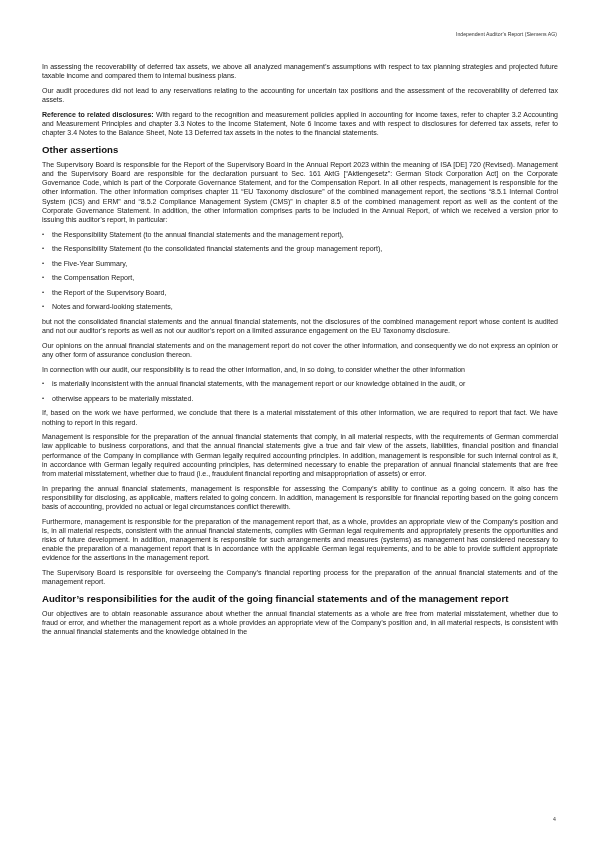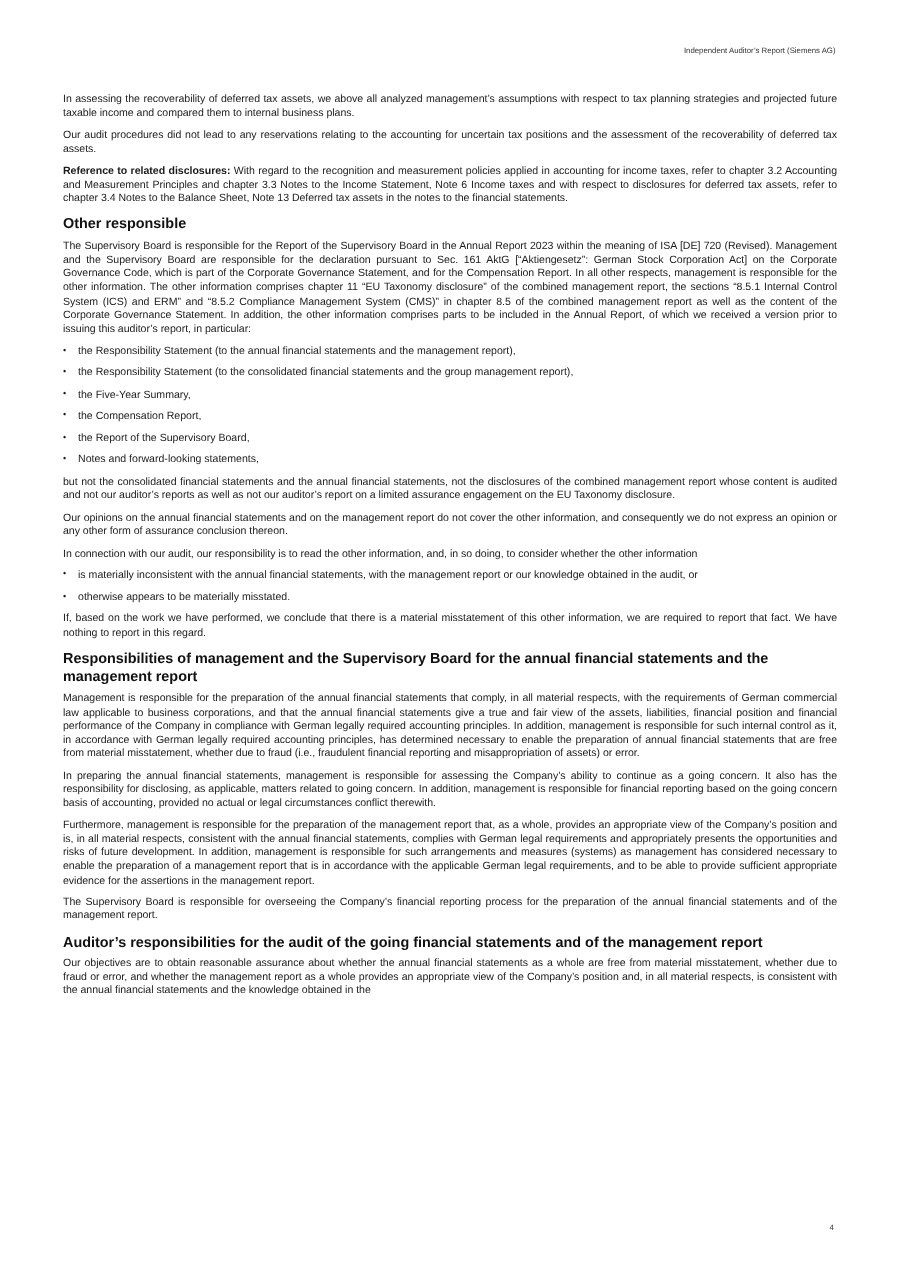--- a/index.html
+++ b/index.html
@@ -19,40 +19,39 @@
 </head>
 <body>
 
 <div class="header">Independent Auditor’s Report (Siemens AG)</div>
 
 <div class="content">
   <p>In assessing the recoverability of deferred tax assets, we above all analyzed management’s assumptions with respect to tax planning strategies and projected future taxable income and compared them to internal business plans.</p>
   <p>Our audit procedures did not lead to any reservations relating to the accounting for uncertain tax positions and the assessment of the recoverability of deferred tax assets.</p>
   <p><span class="bold">Reference to related disclosures:</span><span> With regard to the recognition and measurement policies applied in accounting for income taxes, refer to chapter 3.2 Accounting and Measurement Principles and chapter 3.3 Notes to the Income Statement, Note 6 Income taxes and with respect to disclosures for deferred tax assets, refer to chapter 3.4 Notes to the Balance Sheet, Note 13 Deferred tax assets in the notes to the financial statements.</span></p>
 
-  <h2>Other responsible</h2>
+  <h2>Other assertions</h2>
   <p>The Supervisory Board is responsible for the Report of the Supervisory Board in the Annual Report 2023 within the meaning of ISA [DE] 720 (Revised). Management and the Supervisory Board are responsible for the declaration pursuant to Sec. 161 AktG [“Aktiengesetz”: German Stock Corporation Act] on the Corporate Governance Code, which is part of the Corporate Governance Statement, and for the Compensation Report. In all other respects, management is responsible for the other information. The other information comprises chapter 11 “EU Taxonomy disclosure” of the combined management report, the sections “8.5.1 Internal Control System (ICS) and ERM” and “8.5.2 Compliance Management System (CMS)” in chapter 8.5 of the combined management report as well as the content of the Corporate Governance Statement. In addition, the other information comprises parts to be included in the Annual Report, of which we received a version prior to issuing this auditor’s report, in particular:</p>
   <ul>
     <li>the Responsibility Statement (to the annual financial statements and the management report),</li>
     <li>the Responsibility Statement (to the consolidated financial statements and the group management report),</li>
     <li>the Five-Year Summary,</li>
     <li>the Compensation Report,</li>
     <li>the Report of the Supervisory Board,</li>
     <li>Notes and forward-looking statements,</li>
   </ul>
   <p>but not the consolidated financial statements and the annual financial statements, not the disclosures of the combined management report whose content is audited and not our auditor’s reports as well as not our auditor’s report on a limited assurance engagement on the EU Taxonomy disclosure.</p>
   <p>Our opinions on the annual financial statements and on the management report do not cover the other information, and consequently we do not express an opinion or any other form of assurance conclusion thereon.</p>
   <p class="nojust">In connection with our audit, our responsibility is to read the other information, and, in so doing, to consider whether the other information</p>
   <ul>
     <li>is materially inconsistent with the annual financial statements, with the management report or our knowledge obtained in the audit, or</li>
     <li>otherwise appears to be materially misstated.</li>
   </ul>
   <p>If, based on the work we have performed, we conclude that there is a material misstatement of this other information, we are required to report that fact. We have nothing to report in this regard.</p>
 
-  <h2>Responsibilities of management and the Supervisory Board for the annual financial statements and the management report</h2>
   <p>Management is responsible for the preparation of the annual financial statements that comply, in all material respects, with the requirements of German commercial law applicable to business corporations, and that the annual financial statements give a true and fair view of the assets, liabilities, financial position and financial performance of the Company in compliance with German legally required accounting principles. In addition, management is responsible for such internal control as it, in accordance with German legally required accounting principles, has determined necessary to enable the preparation of annual financial statements that are free from material misstatement, whether due to fraud (i.e., fraudulent financial reporting and misappropriation of assets) or error.</p>
   <p>In preparing the annual financial statements, management is responsible for assessing the Company’s ability to continue as a going concern. It also has the responsibility for disclosing, as applicable, matters related to going concern. In addition, management is responsible for financial reporting based on the going concern basis of accounting, provided no actual or legal circumstances conflict therewith.</p>
   <p>Furthermore, management is responsible for the preparation of the management report that, as a whole, provides an appropriate view of the Company’s position and is, in all material respects, consistent with the annual financial statements, complies with German legal requirements and appropriately presents the opportunities and risks of future development. In addition, management is responsible for such arrangements and measures (systems) as management has considered necessary to enable the preparation of a management report that is in accordance with the applicable German legal requirements, and to be able to provide sufficient appropriate evidence for the assertions in the management report.</p>
   <p>The Supervisory Board is responsible for overseeing the Company’s financial reporting process for the preparation of the annual financial statements and of the management report.</p>
 
   <h2>Auditor’s responsibilities for the audit of the going financial statements and of the management report</h2>
   <p>Our objectives are to obtain reasonable assurance about whether the annual financial statements as a whole are free from material misstatement, whether due to fraud or error, and whether the management report as a whole provides an appropriate view of the Company’s position and, in all material respects, is consistent with the annual financial statements and the knowledge obtained in the</p>
 </div>
 
 <div class="page-number">4</div>

